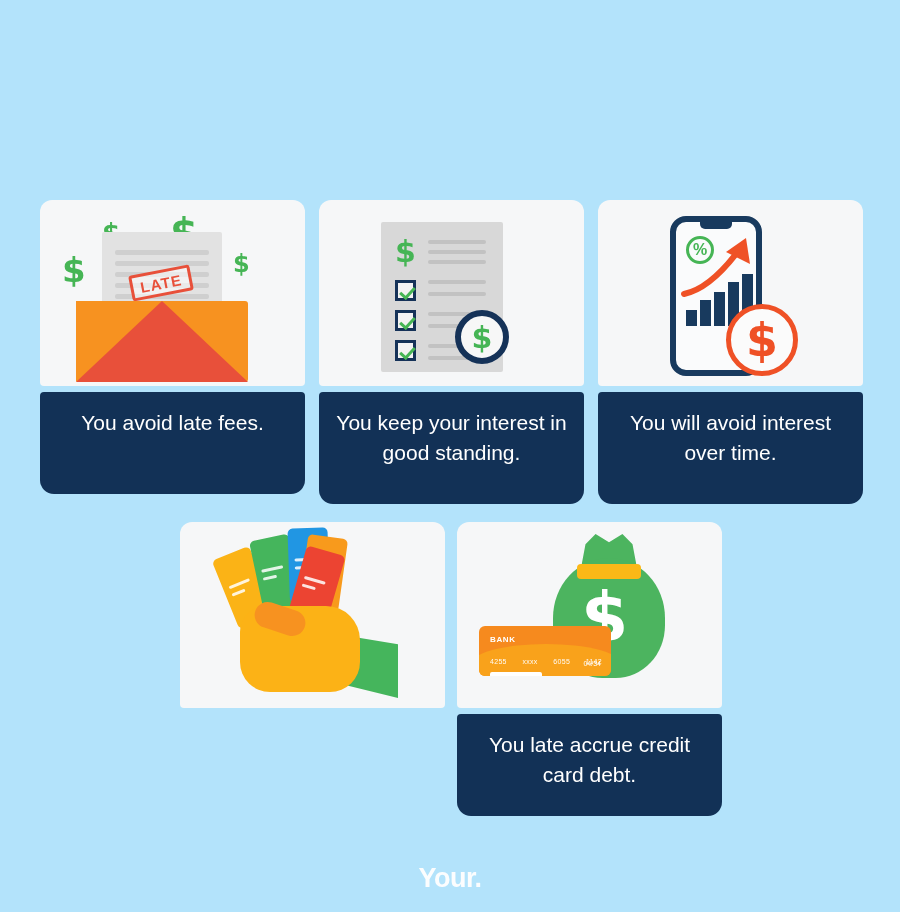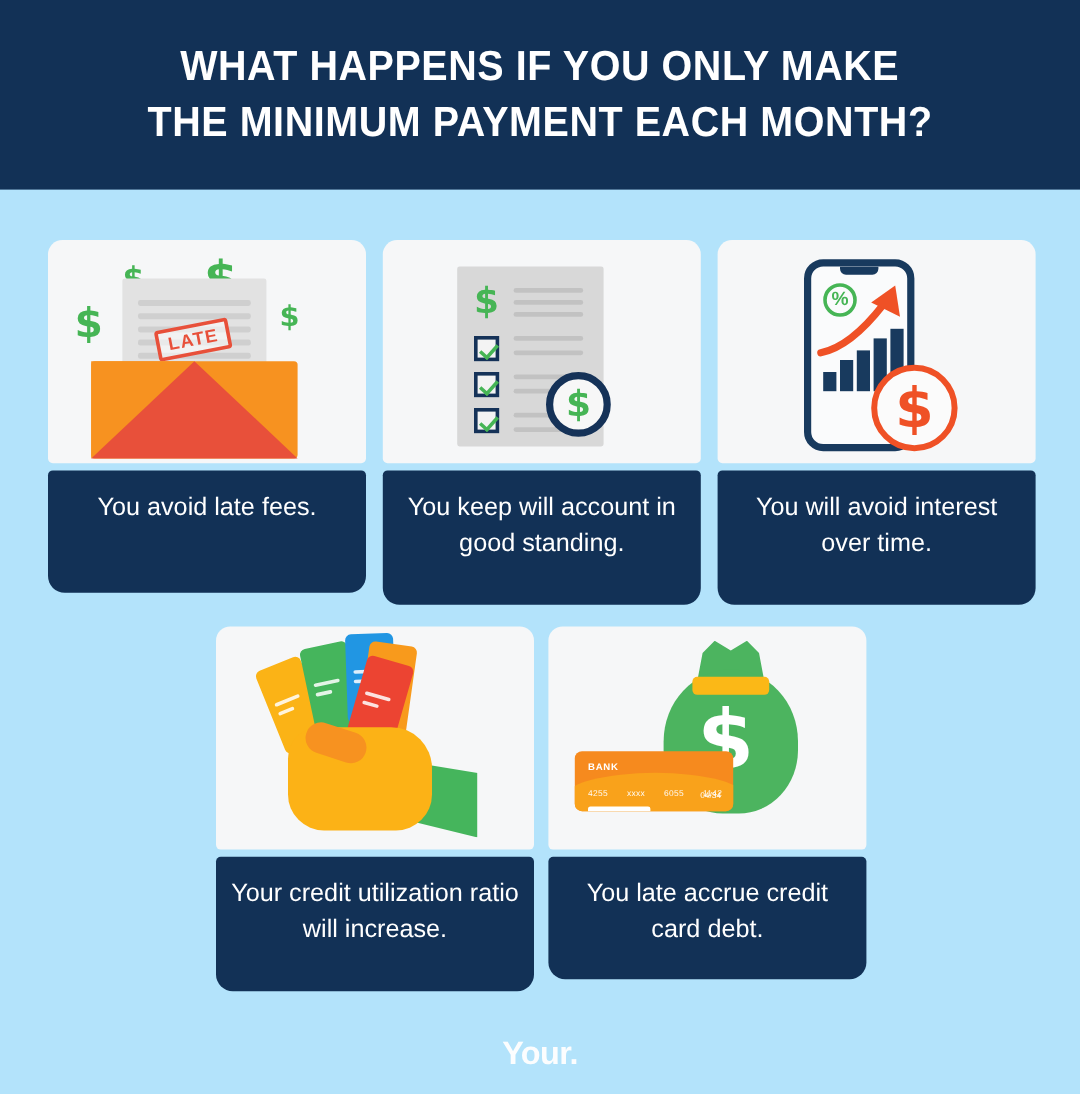--- a/index.html
+++ b/index.html
@@ -234,24 +234,20 @@
   .logo {
     color: #ffffff; font-size: 27px; font-weight: 700;
     letter-spacing: -0.5px; opacity: .96;
   }
 </style>
 </head>
 <body>
 
 <div id="page">
 
-  <div class="header">
-    <div class="header-line">WHAT HAPPENS IF YOU ONLY MAKE</div>
-    <div class="header-line">THE MINIMUM PAYMENT EACH MONTH?</div>
-  </div>
 
   <div class="row row-top">
 
     <div class="card card-top">
       <div class="art">
         <span class="abs dollar-green d1">$</span>
         <span class="abs dollar-green d2">$</span>
         <span class="abs dollar-green d3">$</span>
         <span class="abs dollar-green d4">$</span>
         <div class="abs env-letter">
@@ -284,21 +280,21 @@
           <span class="doc-line" style="top:70px"></span>
           <span class="doc-line" style="top:90px"></span>
           <span class="doc-line" style="top:102px"></span>
           <span class="doc-line" style="top:122px"></span>
           <span class="doc-line" style="top:134px"></span>
         </div>
         <div class="abs coin">
           <span class="dollar-green">$</span>
         </div>
       </div>
-      <div class="caption cap-3l">You keep will account in good standing.</div>
+      <div class="caption cap-3l">You keep your interest in good standing.</div>
     </div>
 
     <div class="card card-top">
       <div class="art">
         <div class="abs phone">
           <span class="notch"></span>
         </div>
         <div class="abs pct">%</div>
         <div class="bars">
           <span class="bar" style="left:0px;  height:16px"></span>
@@ -338,21 +334,20 @@
             <i style="top:38px; width:14px"></i>
         </div>
         <div class="cc" style="left:106px; top:26px; background:#ec4432; transform:rotate(16deg);">
           <i style="top:30px"></i>
             <i style="top:38px; width:14px"></i>
         </div>
         <div class="abs sleeve"></div>
         <div class="abs hand"></div>
         <div class="abs thumb"></div>
       </div>
-      <div class="caption cap-3l">Your credit utilization ratio will increase.</div>
     </div>
 
     <div class="card card-bottom">
       <div class="art">
         <div class="abs bag-neck"></div>
         <div class="abs bag"></div>
         <div class="abs bag-tie"></div>
         <div class="abs bag-dollar">$</div>
         <div class="abs bank-card">
           <span class="wave"></span>

